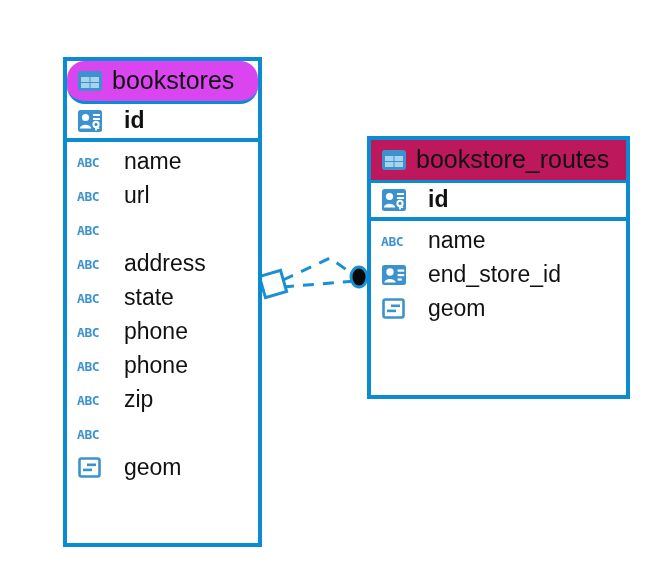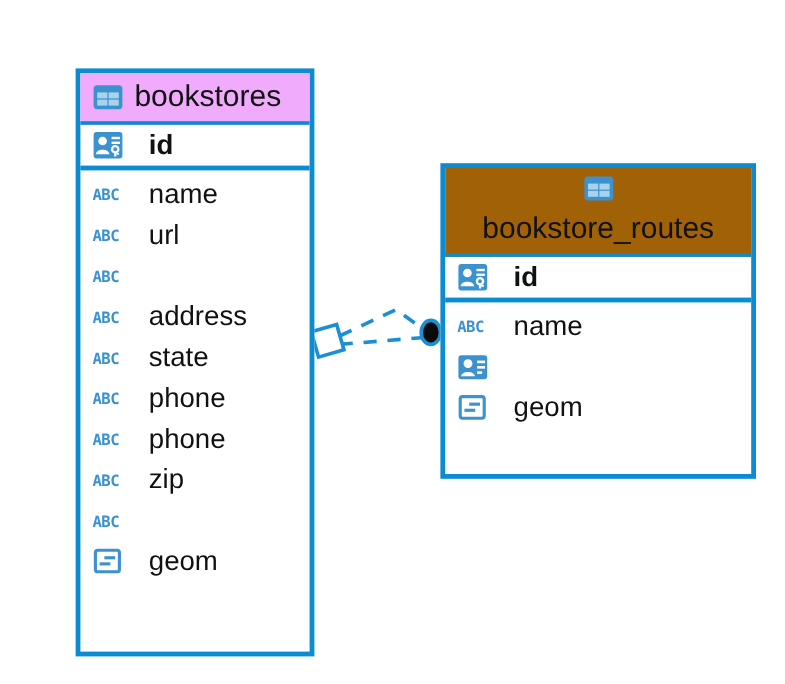--- a/index.html
+++ b/index.html
@@ -20,22 +20,22 @@
     border:4px solid var(--edge,#0A8BD2);
     z-index:3;
   }
   .entity-header{
     display:flex;align-items:center;
     gap:9px;
     padding:6px 10px 7px 10px;
     box-sizing:border-box;
     border-bottom:3px solid var(--edge,#0A8BD2);
   }
-  .entity-header.selected{background:#f0abfc;}
-  .entity-header.plain{background:#a16207;flex-direction:column;}
+  .entity-header.selected{background:#d946ef;border-radius:18px;}
+  .entity-header.plain{background:#be185d;}
   .entity-title{
     font-size:25px;color:#111111;
     line-height:1.08;white-space:nowrap;
   }
 
   .pk-block{border-bottom:4px solid var(--edge,#0A8BD2);}
 
   .field{
     display:flex;align-items:center;
     gap:21px;
@@ -205,20 +205,21 @@
       </div>
       <div class="field">
         <svg class="ico" width="26" height="24" viewBox="0 0 26 24">
           <rect x="1" y="2" width="24" height="20" rx="2.5" fill="#3C92CF"></rect>
           <circle cx="9" cy="9" r="3.7" fill="#FFFFFF"></circle>
           <path d="M3.2 19.6 C3.8 14.8 14.2 14.8 14.8 19.6 Z" fill="#FFFFFF"></path>
           <rect x="16.6" y="6.5" width="6.6" height="2.2" fill="#FFFFFF"></rect>
           <rect x="16.6" y="11" width="6.6" height="2.2" fill="#FFFFFF"></rect>
           <rect x="16.6" y="15.4" width="4.2" height="2.2" fill="#FFFFFF"></rect>
         </svg>
+        <span class="field-name">end_store_id</span>
       </div>
       <div class="field">
         <svg class="ico" width="26" height="24" viewBox="0 0 26 24">
           <rect x="2.5" y="2.5" width="20" height="18" rx="2" fill="#FFFFFF" stroke="#3C92CF" stroke-width="2.6"></rect>
           <rect x="10" y="7.5" width="9" height="2.6" fill="#3C92CF"></rect>
           <rect x="6" y="12.6" width="9" height="2.6" fill="#3C92CF"></rect>
         </svg>
         <span class="field-name">geom</span>
       </div>
     </div>

